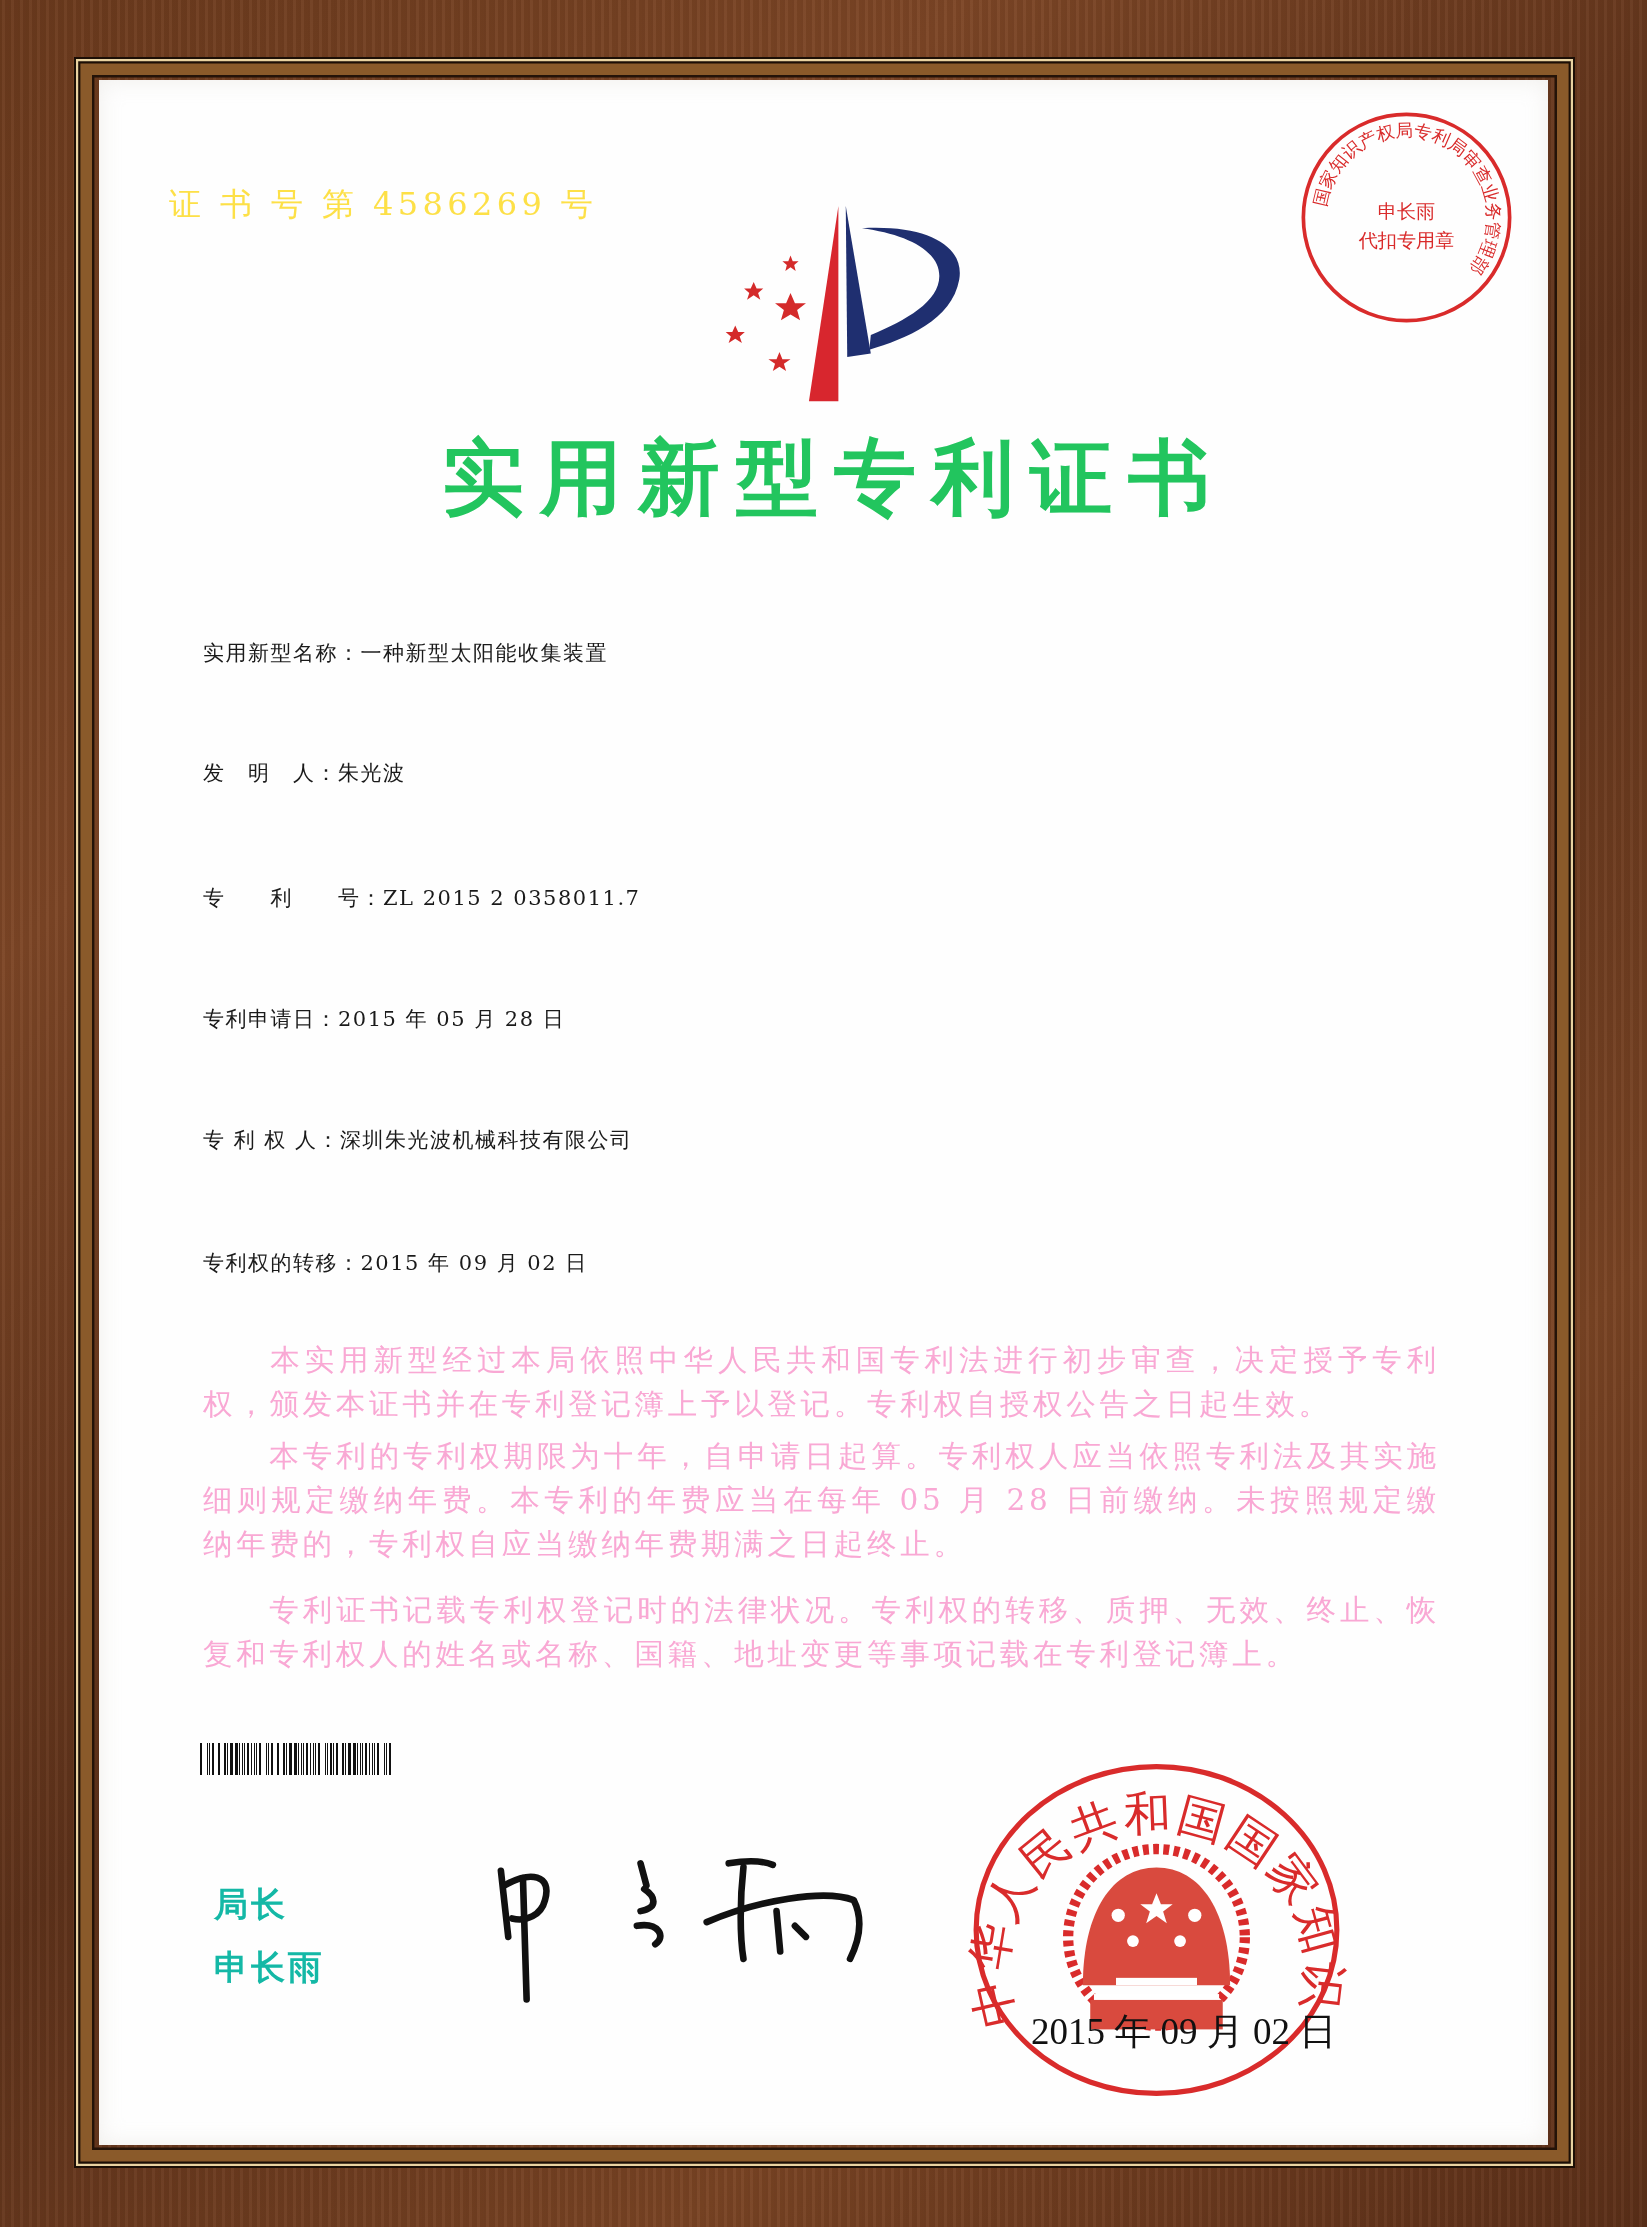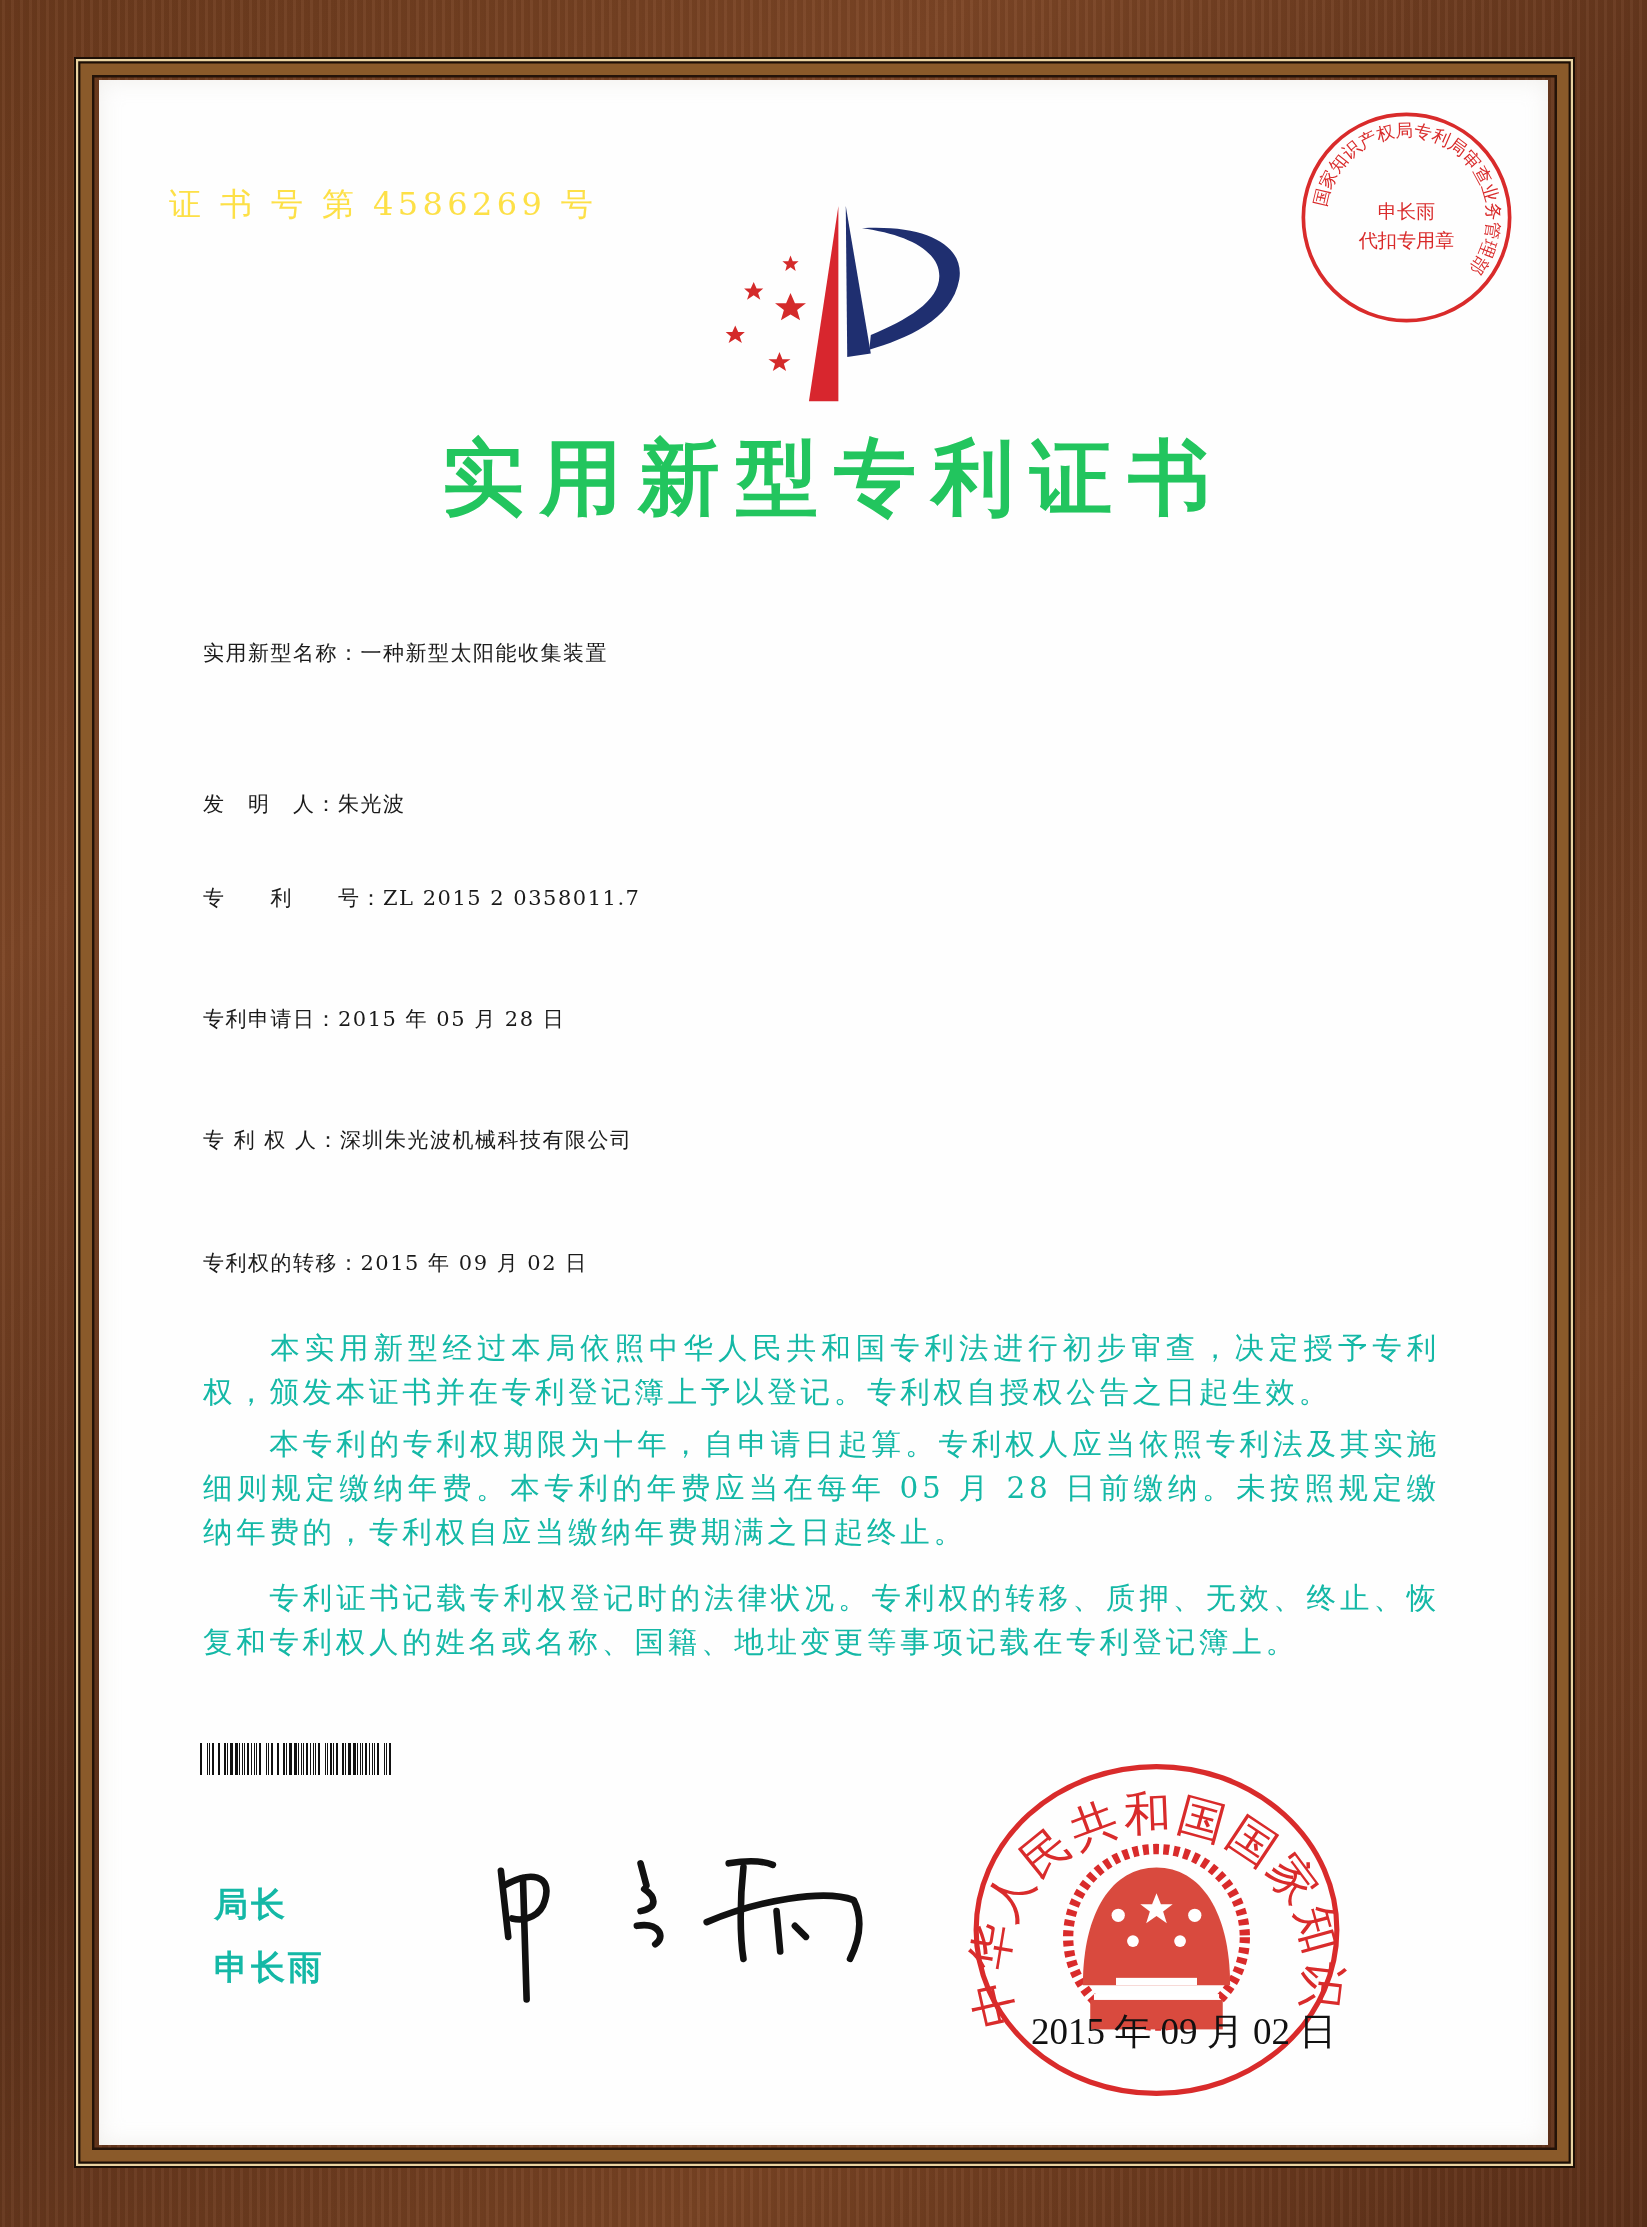--- a/index.html
+++ b/index.html
@@ -39,22 +39,22 @@
     white-space: nowrap;
   }
   .field {
     position: absolute; left: 203px; font-size: 21px; color: #1a1a1a;
     white-space: nowrap; letter-spacing: 1.5px;
   }
   .field .label { display: inline-block; }
   .field .value { display: inline-block; }
   .para {
     position: absolute; left: 203px; width: 1237px;
-    font-size: 29.5px; line-height: 44px; color: #14b8a6;
-    letter-spacing: 3.7px; text-align: justify;
+    font-size: 29.5px; line-height: 44px; color: #f9a8d4;
+    letter-spacing: 3.7px; text-align: justify; margin-top: 12px;
   }
   .para .indent { display: inline-block; width: 66px; }
   .barcode {
     position: absolute; left: 200px; top: 1743px; width: 192px; height: 32px;
     background: repeating-linear-gradient(90deg,
       #111 0 2.2px, #fff 2.2px 3.7px, #111 3.7px 4.4px, #fff 4.4px 6.6px,
       #111 6.6px 8px, #fff 8px 8.8px, #111 8.8px 9.6px, #fff 9.6px 11.8px);
   }
   .director-title, .director-name {
     position: absolute; left: 214px;
@@ -101,21 +101,21 @@
   </text>
   <text x="150" y="150" text-anchor="middle" font-size="26" fill="#d92b2b" font-family="DejaVu Sans, sans-serif">申长雨</text>
   <text x="150" y="190" text-anchor="middle" font-size="26" fill="#d92b2b" font-family="DejaVu Sans, sans-serif">代扣专用章</text>
 </svg>
 
 <div class="title">实用新型专利证书</div>
 
 <div class="field" style="top:639px">
   <span class="label">实用新型名称：</span><span class="value">一种新型太阳能收集装置</span>
 </div>
-<div class="field" style="top:790px">
+<div class="field" style="top:759px">
   <span class="label">发　明　人：</span><span class="value">朱光波</span>
 </div>
 <div class="field" style="top:884px">
   <span class="label">专　　利　　号：</span><span class="value">ZL 2015 2 0358011.7</span>
 </div>
 <div class="field" style="top:1005px">
   <span class="label">专利申请日：</span><span class="value">2015 年 05 月 28 日</span>
 </div>
 <div class="field" style="top:1126px">
   <span class="label">专 利 权 人：</span><span class="value">深圳朱光波机械科技有限公司</span>

